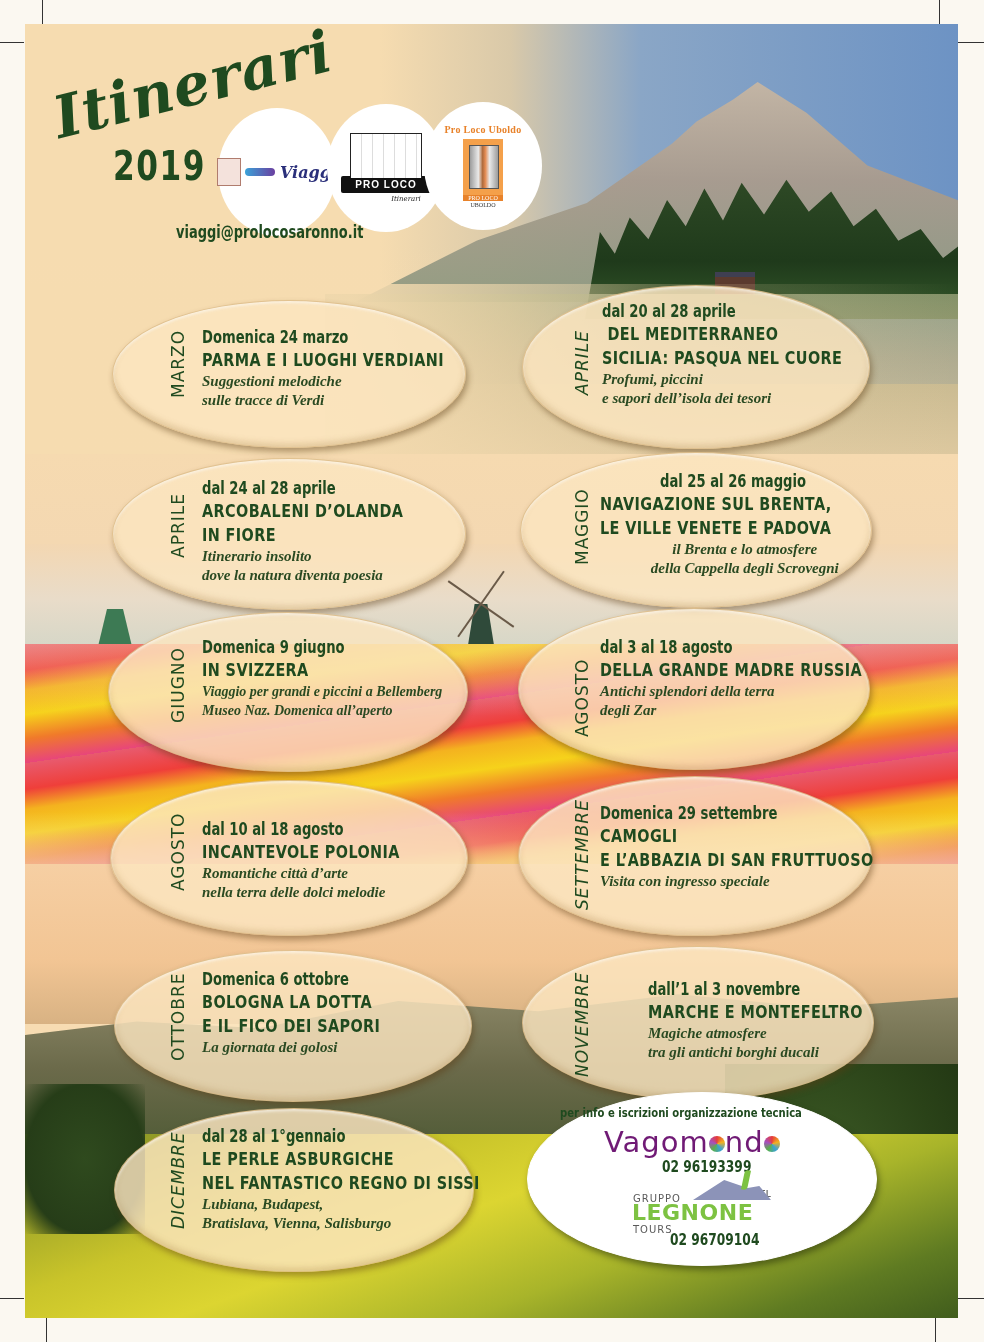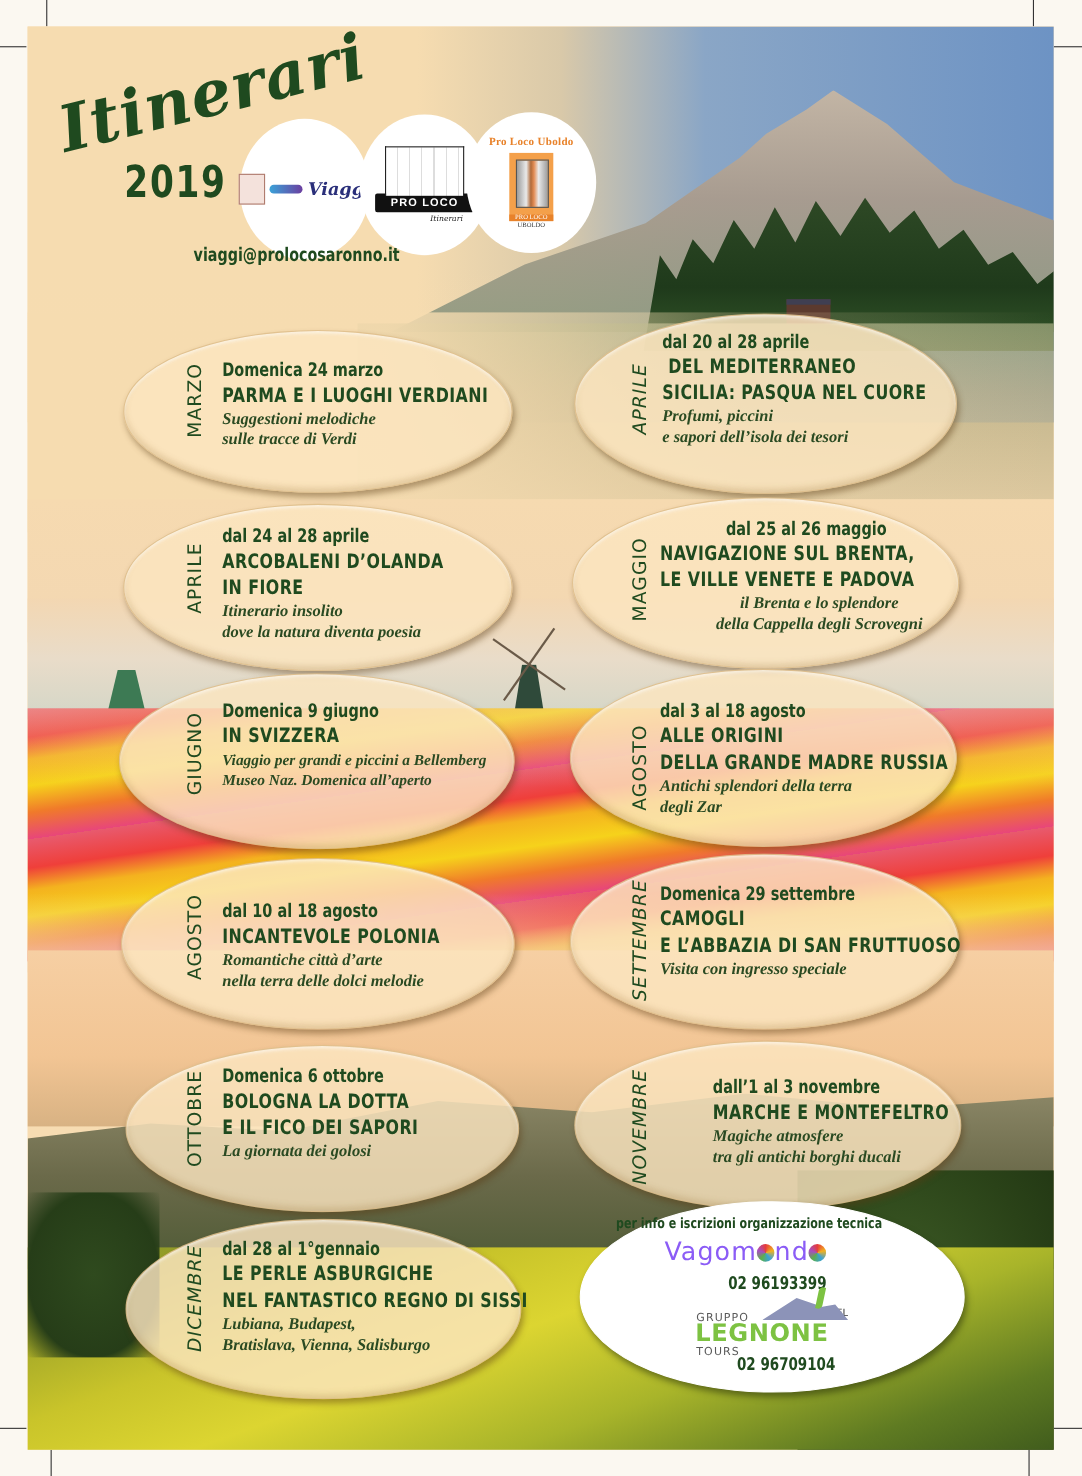--- a/index.html
+++ b/index.html
@@ -133,21 +133,21 @@
   }
   .desc {
     font-family:"Liberation Serif", serif; font-style:italic; font-weight:bold; font-size:15px; line-height:19px;
     white-space:nowrap; color:#2a4a22;
   }
   .hl-wrap { display:block; height:24px; }
   .dt-wrap { display:block; height:22px; }
 
   
   .info-lead { position:absolute; left:560px; top:1105px; font-family:"DejaVu Sans Condensed","DejaVu Sans", sans-serif; font-weight:bold; font-size:13px; color:#1f4a1f; white-space:nowrap; transform:scaleX(0.86); transform-origin:left top; }
-  .vago { position:absolute; left:604px; top:1125px; font-family:"DejaVu Sans", sans-serif; font-size:23px; color:#8b5cf6; letter-spacing:1px; }
+  .vago { position:absolute; left:604px; top:1125px; font-family:"DejaVu Sans", sans-serif; font-size:29px; color:#701a75; letter-spacing:1px; }
   .vago .ball { display:inline-block; width:16px; height:16px; border-radius:50%; background:conic-gradient(#e63b3b,#f2b11f,#3aa2d8,#5bb04a,#a64fc0,#e63b3b); vertical-align:middle; }
   .travel { position:absolute; left:737px; top:1153px; font-size:9px; color:#333; font-family:"DejaVu Sans", sans-serif;margin-top:36px; }
   .phone { position:absolute; font-family:"DejaVu Sans Condensed","DejaVu Sans", sans-serif; font-weight:bold; font-size:16px; color:#1f4a1f; transform:scaleX(0.85); transform-origin:left top; white-space:nowrap; }
   .gruppo { position:absolute; left:633px; top:1193px; font-family:"DejaVu Sans", sans-serif; font-size:10px; color:#5a5a5a; letter-spacing:1px; }
   .legnone { position:absolute; left:632px; top:1200px; font-family:"DejaVu Sans", sans-serif; font-weight:bold; font-size:22px; color:#7dc242; letter-spacing:0.5px; }
   .tours { position:absolute; left:633px; top:1224px; font-family:"DejaVu Sans", sans-serif; font-size:10px; color:#5a5a5a; letter-spacing:1px; }
   .peak { position:absolute; left:693px; top:1180px; width:78px; height:20px; background:#8c93b8; clip-path:polygon(0% 100%, 40% 0%, 70% 40%, 85% 30%, 100% 100%); }
   .leaf { position:absolute; left:743px; top:1170px; width:6px; height:20px; background:#7dc242; border-radius:4px 0 4px 0; transform:rotate(12deg); }
 </style>
 </head>
@@ -277,29 +277,28 @@
   <div class="desc">Profumi, piccini</div>
   <div class="desc">e sapori dell’isola dei tesori</div>
 </div>
 
 <div class="oval" style="left:520px;top:452px;width:350px;height:154px;"></div>
 <div class="month" style="left:572px;top:484px;height:86px;">MAGGIO</div>
 <div class="content" style="left:600px;top:470px;text-align:center;">
   <span class="dt-wrap"><span class="date" style="display:inline-block;">dal 25 al 26 maggio</span></span>
   <span class="hl-wrap"><span class="headline" style="display:inline-block;">NAVIGAZIONE SUL BRENTA,</span></span>
   <span class="hl-wrap"><span class="headline" style="display:inline-block;">LE VILLE VENETE E PADOVA</span></span>
-  <div class="desc">il Brenta e lo splendore</div>
+  <div class="desc">il Brenta e lo atmosfere</div>
   <div class="desc">della Cappella degli Scrovegni</div>
 </div>
 
 <div class="oval" style="left:518px;top:608px;width:350px;height:160px;"></div>
 <div class="month" style="left:572px;top:655px;height:86px;">AGOSTO</div>
 <div class="content" style="left:600px;top:636px;">
   <span class="dt-wrap"><span class="date" style="display:inline-block;">dal 3 al 18 agosto</span></span>
-  <span class="hl-wrap"><span class="headline" style="display:inline-block;">ALLE ORIGINI</span></span>
   <span class="hl-wrap"><span class="headline" style="display:inline-block;">DELLA GRANDE MADRE RUSSIA</span></span>
   <div class="desc">Antichi splendori della terra</div>
   <div class="desc">degli Zar</div>
 </div>
 
 <div class="oval" style="left:518px;top:776px;width:352px;height:158px;"></div>
 <div class="month" style="left:572px;top:806px;height:104px;font-style:italic;">SETTEMBRE</div>
 <div class="content" style="left:600px;top:802px;">
   <span class="dt-wrap"><span class="date" style="display:inline-block;">Domenica 29 settembre</span></span>
   <span class="hl-wrap"><span class="headline" style="display:inline-block;">CAMOGLI</span></span>

